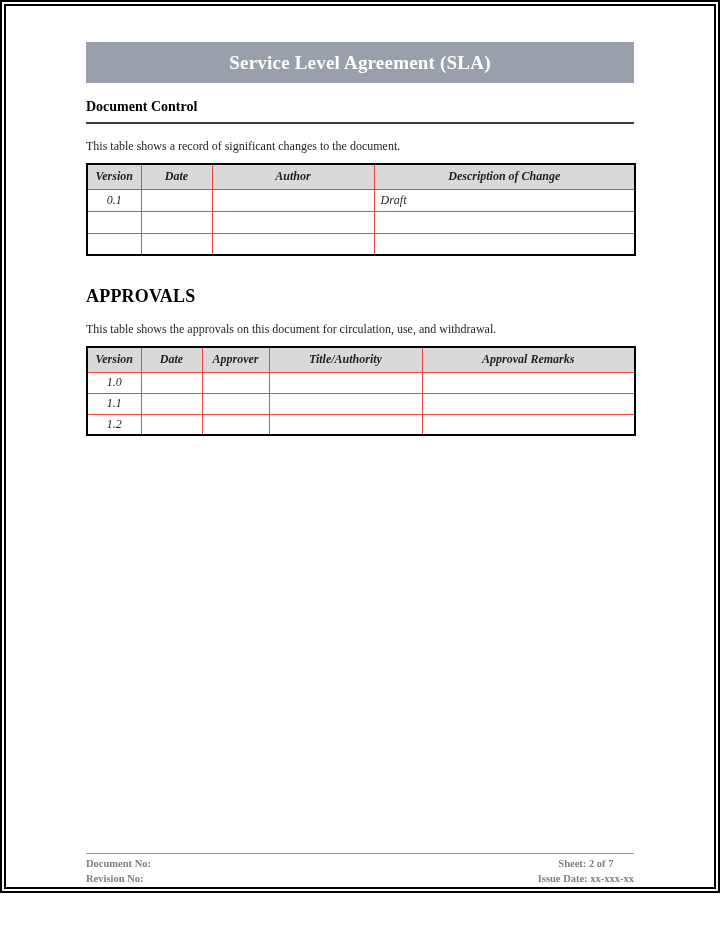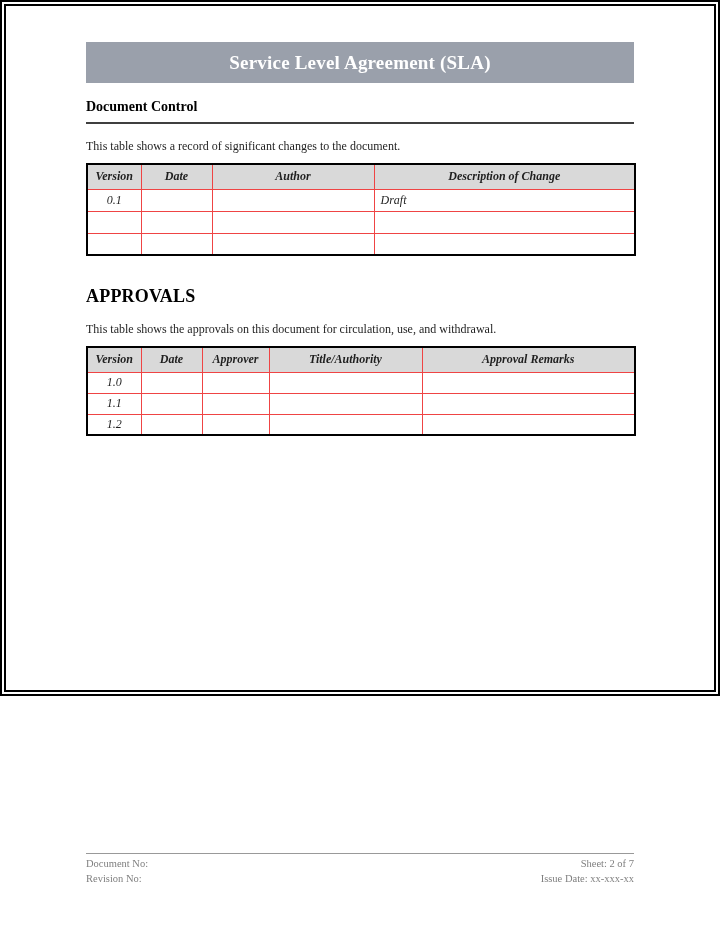--- a/index.html
+++ b/index.html
@@ -3,21 +3,21 @@
 <meta charset="utf-8">
 <style>
   * { margin: 0; padding: 0; box-sizing: border-box; }
   html, body { background: #ffffff; }
   body {
     width: 720px; height: 929px;
     font-family: "Liberation Serif", "DejaVu Serif", serif;
     color: #1f1f1f;
   }
   .page {
-    width: 720px; height: 696px;
+    width: 720px; height: 893px;
     background: #ffffff;
     border: 6px double #000000;
     position: relative;
   }
   .content {
     position: absolute;
     left: 80px; right: 80px; top: 0; bottom: 0;
   }
   .banner {
     margin-top: 36px;
@@ -83,22 +83,23 @@
   .footer {
     position: absolute;
     left: 0; right: 0; top: 847px;
     border-top: 1px solid #999999;
     padding-top: 2px;
     display: flex;
     justify-content: space-between;
     font-size: 10.5px;
     line-height: 15px;
     color: #7f7f7f;
-  }
-  .footer-right { text-align: right; }
+    font-weight: bold;
+  }
+  .footer-right { text-align: center; }
 </style>
 </head>
 <body>
 
 <div class="page">
   <div class="content">
 
     <div class="banner">
       <span class="banner-title">Service Level Agreement (SLA)</span>
     </div>

